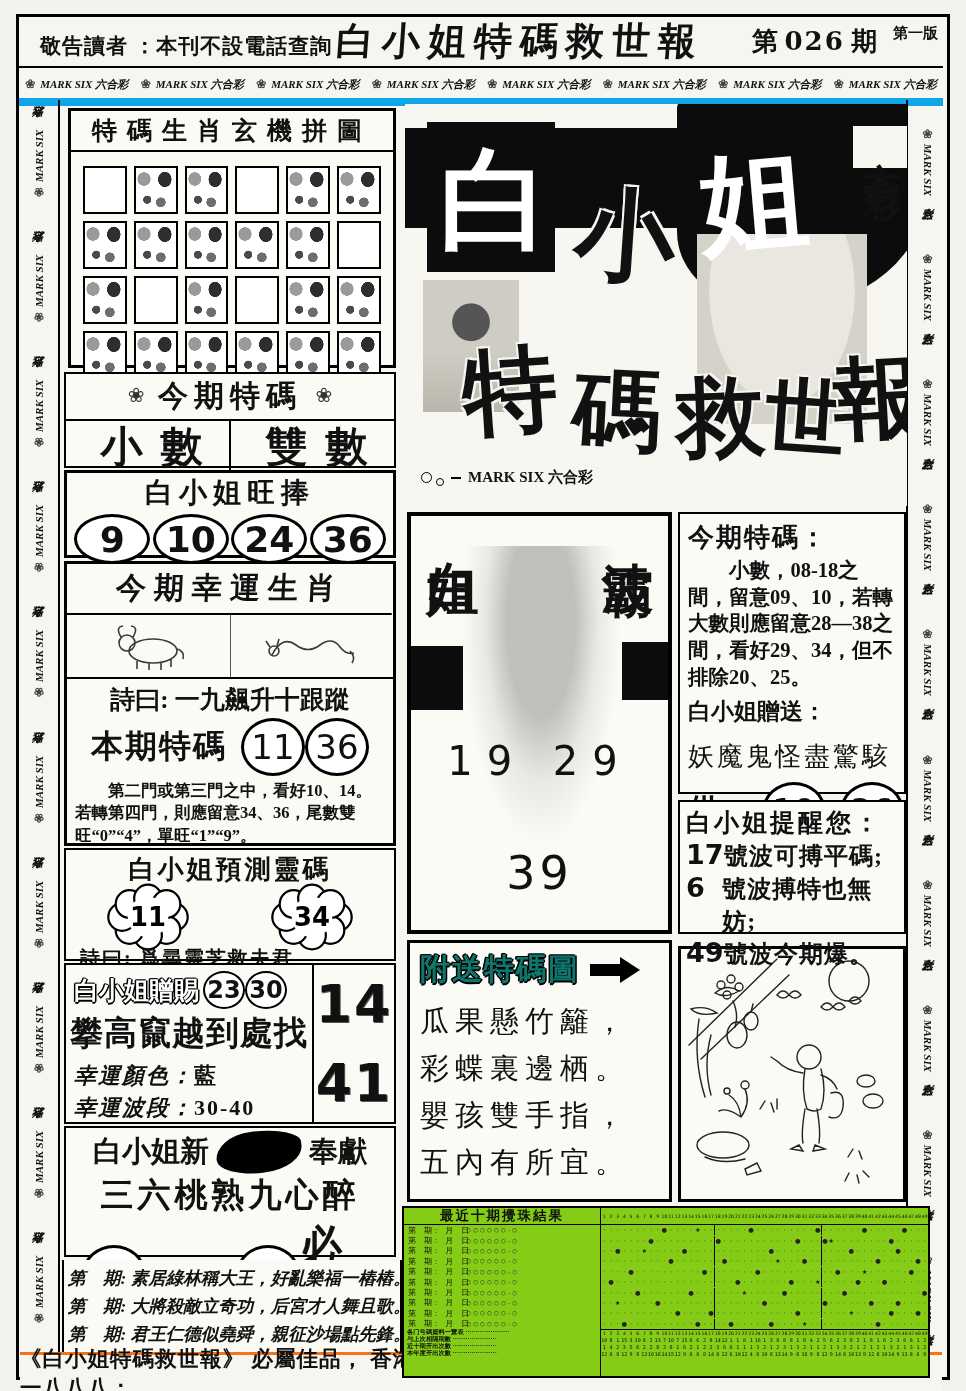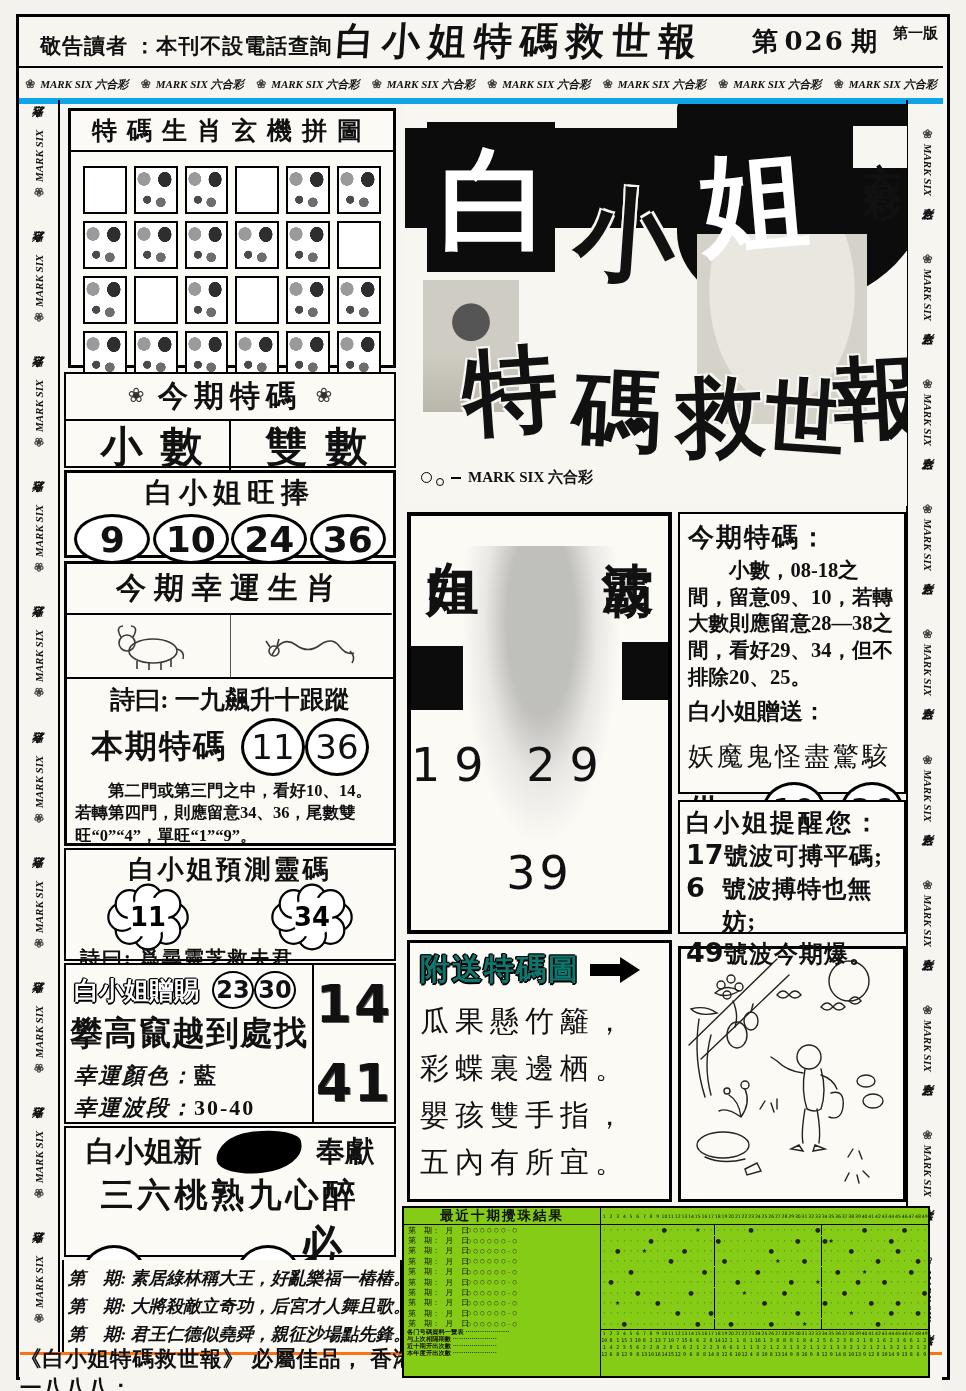--- a/index.html
+++ b/index.html
@@ -9,21 +9,21 @@
   .hline{position:absolute;background:#000;}
   
   .hdr-notice{position:absolute;left:40px;top:32px;font-size:21px;font-weight:bold;letter-spacing:1px;}
   .hdr-title{position:absolute;left:300px;top:16px;width:440px;text-align:center;font-size:38px;font-weight:900;
              letter-spacing:8px;transform:skewX(-4deg);}
   .hdr-issue{position:absolute;left:752px;top:24px;font-size:26px;font-weight:900;}
   .hdr-issue .num{font-weight:700;font-family:"DejaVu Serif",serif;letter-spacing:2px;}
   .hdr-edition{position:absolute;left:893px;top:24px;font-size:15px;font-weight:bold;}
   
   .bstrip-top{position:absolute;left:19px;top:70px;width:924px;height:28px;display:flex;justify-content:space-around;
-              align-items:center;border-bottom:6px solid #0ea5e9;}
+              align-items:center;border-bottom:8px solid #0ea5e9;}
   .bstrip-unit{white-space:nowrap;font-size:11px;font-weight:bold;}
   .bstrip-unit .bword{font-style:italic;letter-spacing:0px;}
   .bstrip-unit .flower{font-size:12px;margin-right:2px;color:#444;}
   .vstrip{position:absolute;top:100px;height:1252px;width:38px;display:flex;flex-direction:column;
           justify-content:space-around;align-items:center;}
   .vstrip-left{left:20px;border-right:2px solid #000;}
   .vstrip-right{left:906px;border-left:2px solid #000;}
   .vstrip .bstrip-unit{writing-mode:vertical-rl;}
   .vstrip-left .bstrip-unit{transform:rotate(180deg);}
   
@@ -66,34 +66,34 @@
   .lucky-para{font-size:16.5px;line-height:1.35;padding:2px 8px 0;text-indent:2em;font-weight:bold;}
   .lucky-rec{text-align:center;font-size:17px;font-weight:bold;padding-top:1px;}
   
   .lingma{left:64px;top:848px;width:332px;height:113px;}
   .lingma-title{text-align:center;font-size:26px;font-weight:900;letter-spacing:3px;padding-top:2px;}
   .lingma-flowers{display:flex;justify-content:space-around;margin-top:-6px;}
   .lingma-poem{font-size:20px;font-weight:bold;padding-left:14px;margin-top:-8px;letter-spacing:2px;}
   
   .zengci{left:64px;top:963px;width:332px;height:161px;display:flex;}
   .zc-left{flex:1;padding:6px 4px 0 8px;border-right:2px solid #000;}
-  .zc-title-row{display:flex;align-items:center;gap:13px;}
+  .zc-title-row{display:flex;align-items:center;gap:4px;}
   .zc-title{font-size:25px;font-weight:900;color:#fff;
             text-shadow:1.5px 0 #000,-1.5px 0 #000,0 1.5px #000,0 -1.5px #000,1px 1px #000,-1px -1px #000;}
   .circle-sm{display:inline-flex;align-items:center;justify-content:center;border:2.5px solid #000;border-radius:50%;
              width:38px;height:34px;font-size:24px;font-weight:bold;font-family:"DejaVu Sans",sans-serif;background:#fff;}
   .zc-line{font-size:33px;font-weight:900;letter-spacing:1px;margin:2px 0 4px -4px;white-space:nowrap;}
   .zc-attr{font-size:22px;font-weight:bold;font-style:italic;letter-spacing:2px;padding:1px 0;}
   .zc-attr .val{font-style:normal;font-weight:900;}
   .zc-right{width:88px;display:flex;flex-direction:column;justify-content:space-around;align-items:center;}
   .zc-big{font-size:52px;font-weight:900;font-family:"DejaVu Sans",sans-serif;letter-spacing:2px;
           text-shadow:1px 1px 0 #555;}
   
   .feng{left:64px;top:1126px;width:332px;height:131px;}
-  .feng-title{display:flex;align-items:center;justify-content:center;gap:14px;font-size:29px;font-weight:900;padding-top:3px;}
+  .feng-title{display:flex;align-items:center;justify-content:center;gap:7px;font-size:29px;font-weight:900;padding-top:3px;}
   .inkblot{display:inline-block;width:86px;height:42px;background:#000;border-radius:46% 60% 50% 55%/62% 40% 58% 45%;
            transform:rotate(-7deg);}
   .feng-line{text-align:center;font-size:33px;font-weight:900;letter-spacing:4px;}
   .feng-row{display:flex;align-items:center;justify-content:space-around;padding:0 16px;}
   .feng-sure{font-size:42px;font-weight:900;letter-spacing:6px;}
   
   .bpoems{position:absolute;left:62px;top:1260px;width:340px;height:94px;border:2px solid #000;border-top:none;
           background:#fbfaf5;padding:4px 4px 0 4px;box-sizing:border-box;}
   .bpoem{font-size:17.5px;font-weight:bold;font-style:italic;white-space:nowrap;line-height:1.6;}
   
@@ -124,21 +124,21 @@
   .mh-logo .ring.sm{width:6px;height:6px;margin-top:8px;}
   .mh-logo .dash{display:inline-block;width:10px;height:2px;background:#000;margin:0 3px;}
   
   .boba{left:407px;top:512px;width:265px;height:422px;border-width:4px;overflow:hidden;}
   .boba::before{content:"";position:absolute;left:50px;top:30px;width:160px;height:300px;
      background:radial-gradient(ellipse at 50% 25%, rgba(120,120,120,.45) 0 30%, rgba(160,160,160,.2) 50%, transparent 70%);}
   .boba-vl{position:absolute;left:6px;top:4px;writing-mode:vertical-rl;font-size:52px;font-weight:900;letter-spacing:6px;}
   .boba-vr{position:absolute;right:6px;top:4px;writing-mode:vertical-rl;font-size:52px;font-weight:900;letter-spacing:6px;}
   .boba-blkl{position:absolute;left:0;top:130px;width:52px;height:64px;background:#0c0c0c;}
   .boba-blkr{position:absolute;right:0;top:126px;width:46px;height:58px;background:#0c0c0c;}
-  .boba-n1{position:absolute;left:0;top:222px;width:100%;text-align:left;font-size:46px;letter-spacing:14px;
+  .boba-n1{position:absolute;left:0;top:222px;width:100%;text-align:center;font-size:40px;letter-spacing:14px;
            font-family:"DejaVu Sans",sans-serif;}
   .boba-n2{position:absolute;left:0;top:330px;width:100%;text-align:center;font-size:46px;letter-spacing:4px;
            font-family:"DejaVu Sans",sans-serif;}
   
   .tips{left:678px;top:512px;width:228px;height:282px;padding:6px 8px;}
   .tips-title{font-size:26px;font-weight:900;letter-spacing:2px;}
   .tips-body{font-size:20.5px;font-weight:bold;line-height:1.3;text-indent:2em;margin-top:2px;}
   .tips-gift{font-size:23px;font-weight:900;margin-top:6px;}
   .tips-poem{font-size:26px;letter-spacing:3px;margin-top:12px;white-space:nowrap;}
   .tips-supply{display:flex;align-items:center;gap:10px;margin-top:8px;}

